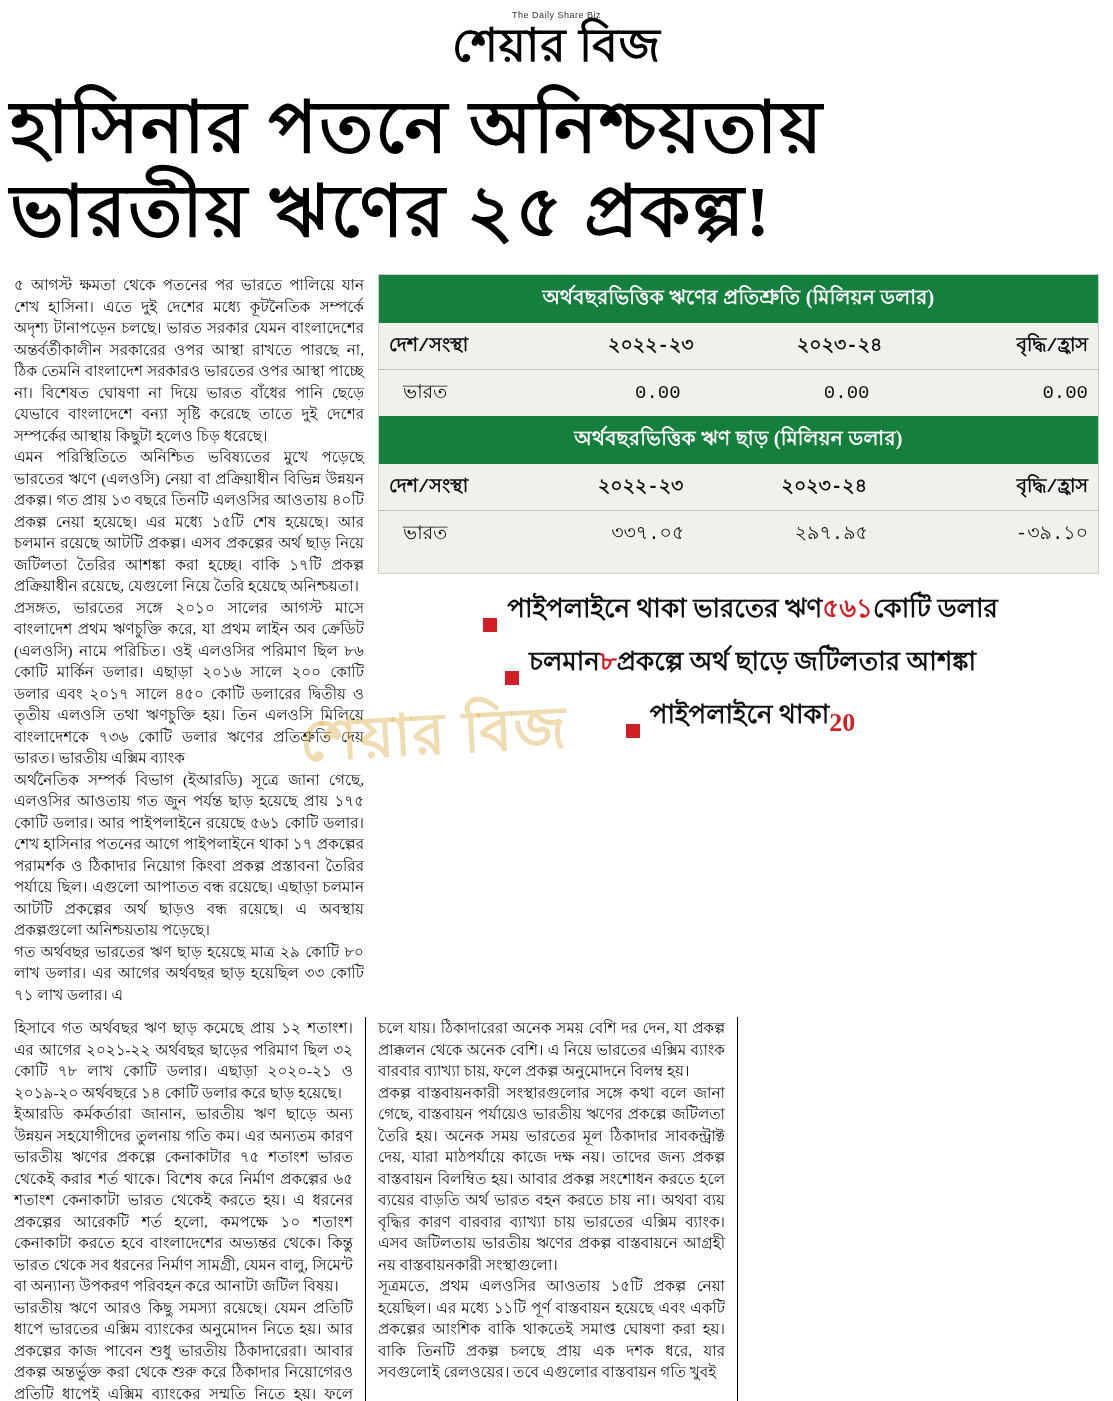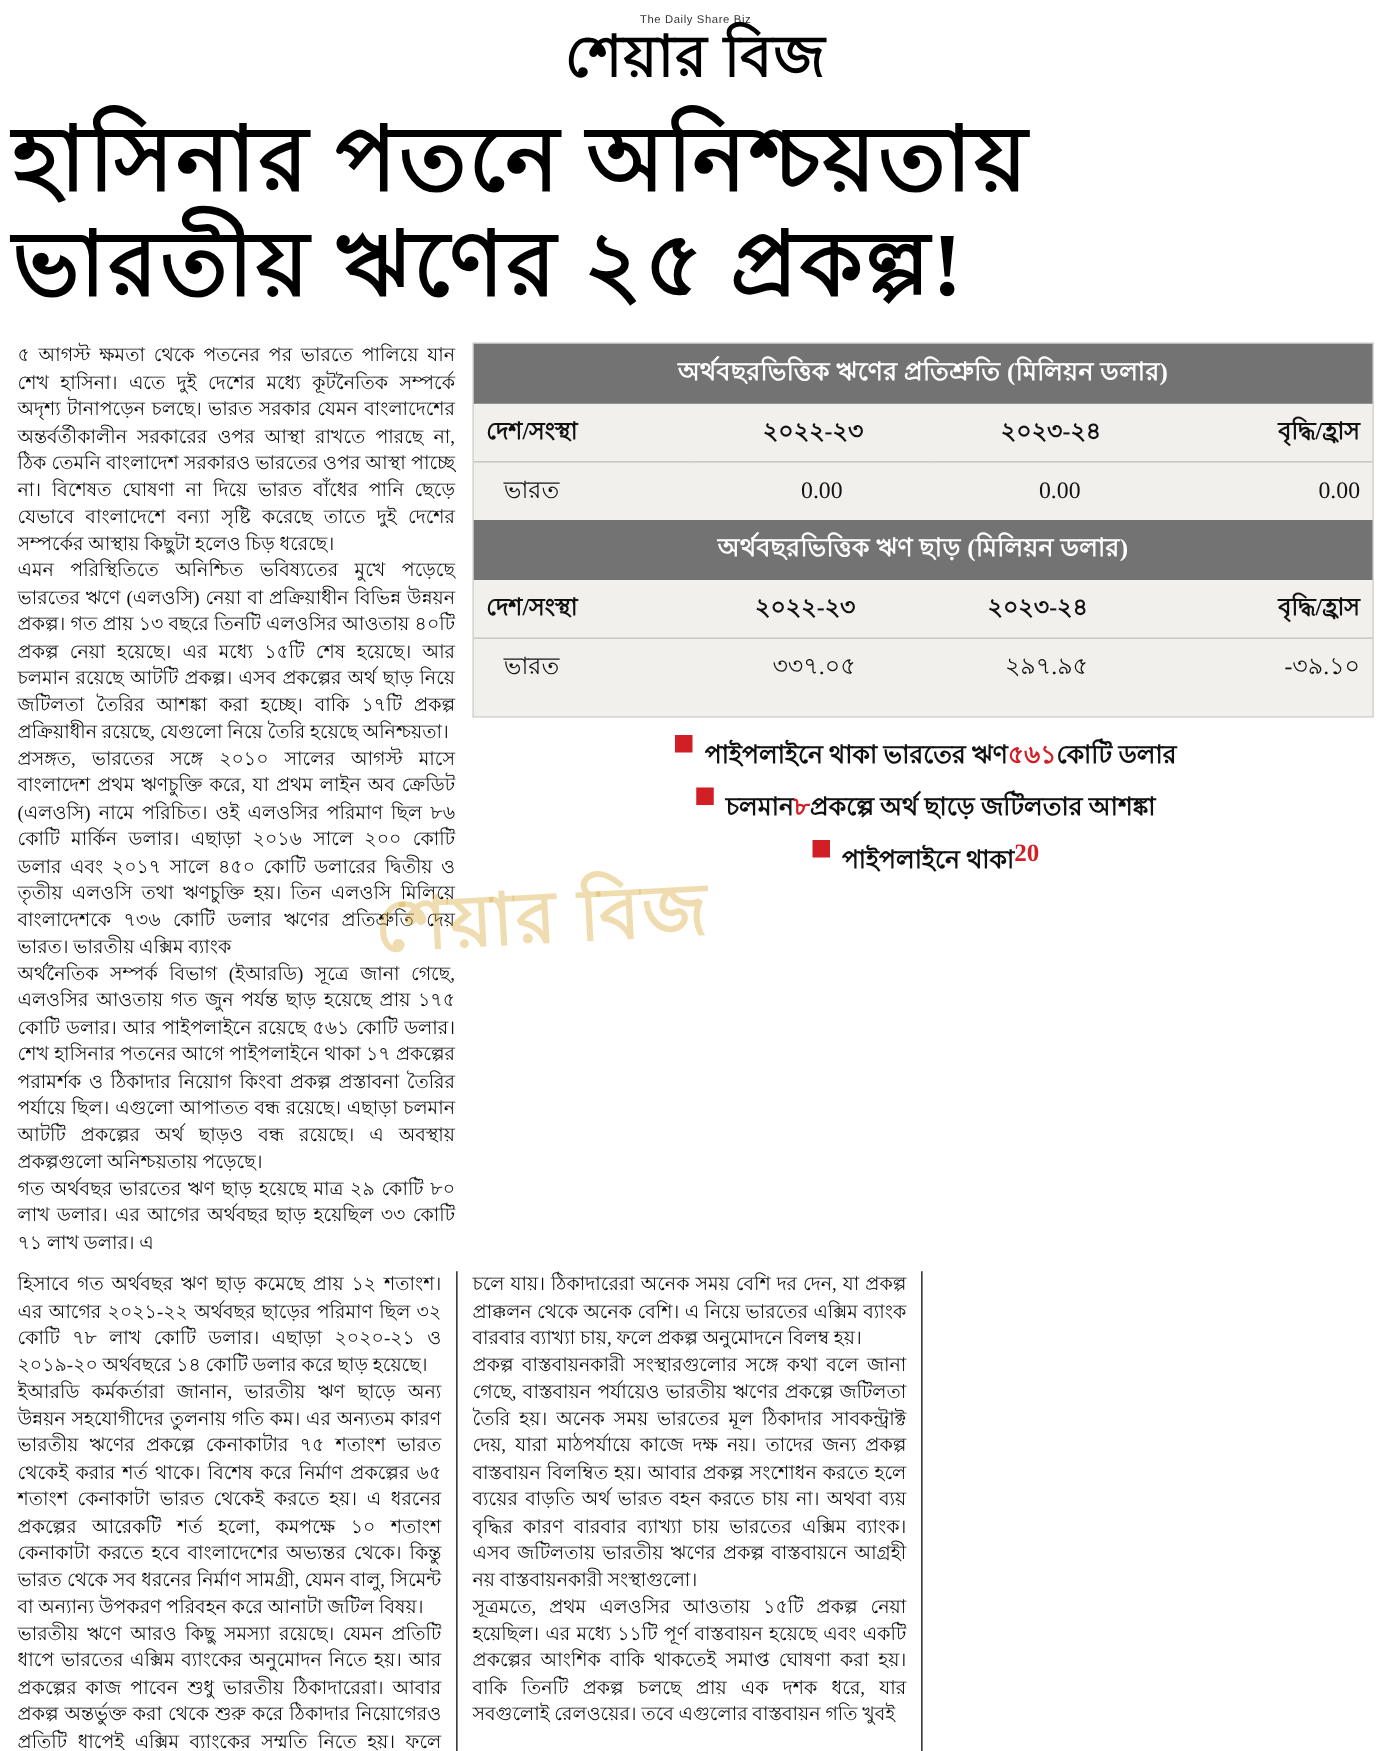--- a/index.html
+++ b/index.html
@@ -93,52 +93,53 @@
   
   .table-block {
     flex: 1;
     background: #f1f0ec;
     border: 1px solid #cfcdc7;
     box-sizing: border-box;
     padding: 0;
     height: 300px;
   }
   .tbl-head {
-    background: #737373;
+    background: #15803d;
     color: #fff;
     text-align: center;
     font-size: 20px;
     font-weight: bold;
     padding: 7px 4px 8px 4px;
     letter-spacing: 0.3px;
   }
   table.fin {
     width: 100%;
     border-collapse: collapse;
     font-size: 19px;
   }
   table.fin td {
     padding: 7px 10px;
     border-bottom: 1px solid #bfbdb7;
+    font-family: Liberation Mono, monospace;
   }
   table.fin tr:last-child td { border-bottom: none; padding-left: 24px; }
   table.fin td.c { text-align: center; }
   table.fin td.r { text-align: right; }
   table.fin td.l { text-align: left; }
   .hdr-row td { font-weight: bold; }
 
   
   .bullets {
     padding: 8px 6px 10px 10px;
     position: relative;
   }
   .bullet {
     display: flex;
-    align-items: flex-start;
-    font-size: 20px;
+    align-items: flex-end;
+    font-size: 26px;
     font-weight: bold;
     margin: 6px 0 9px 0;
     justify-content: center;
   }
   .bullet .sq {
     width: 14px;
     height: 14px;
     background: #d21f26;
     display: inline-block;
     margin-right: 10px;

